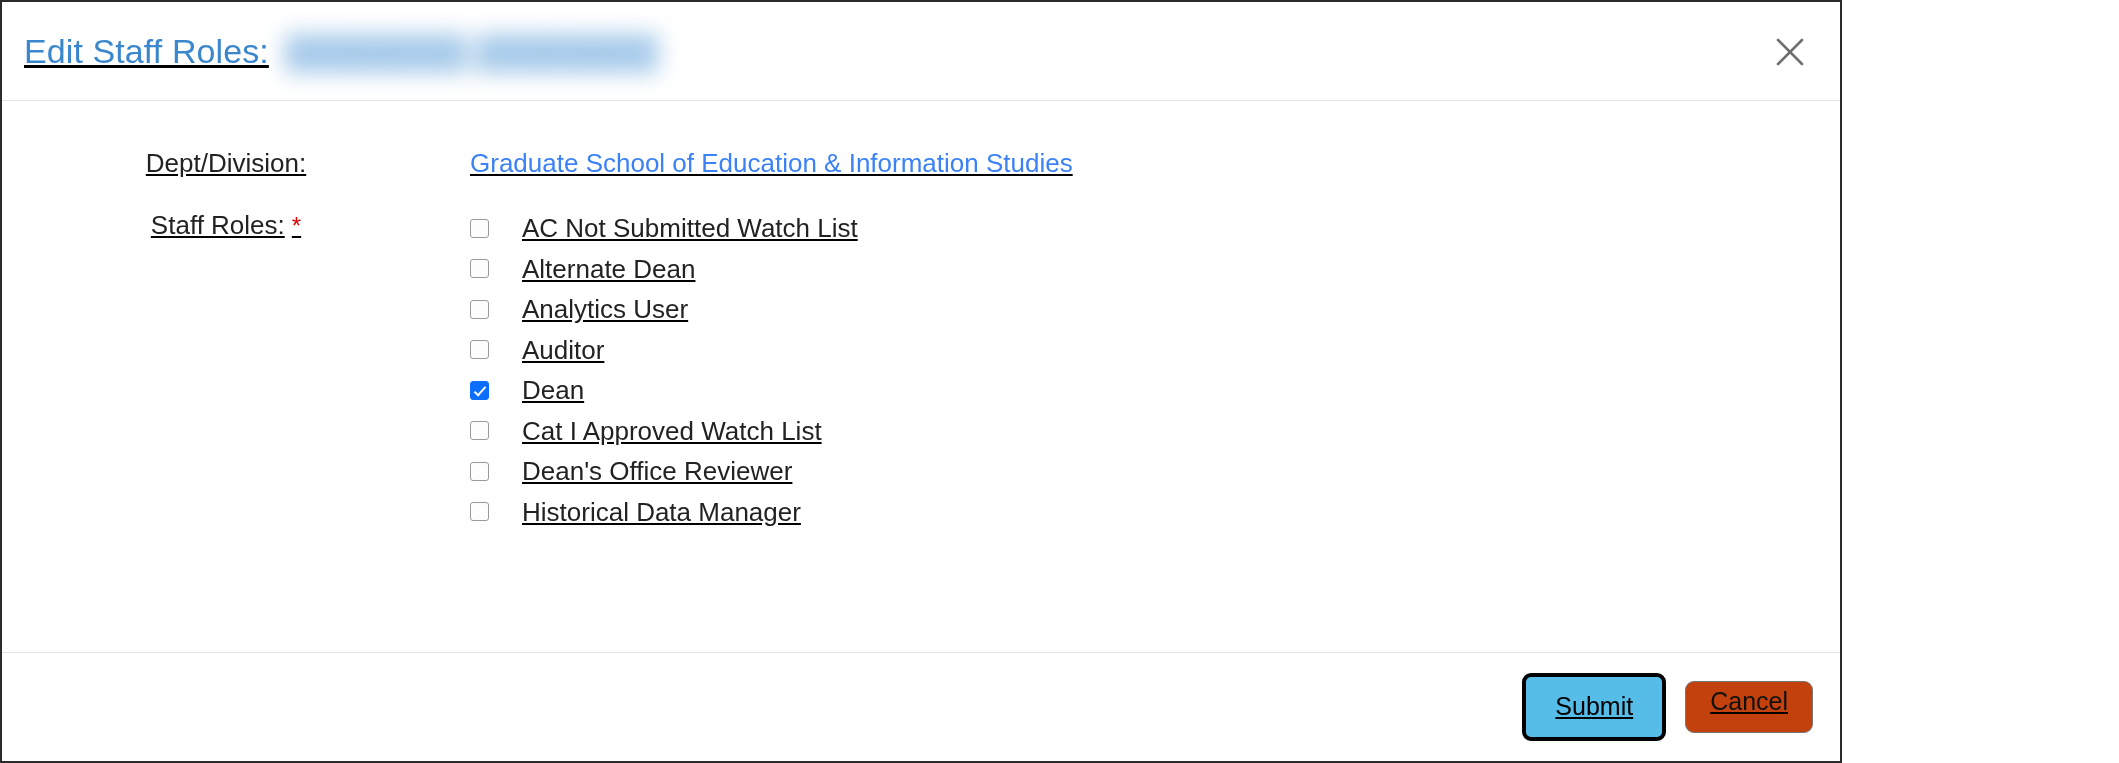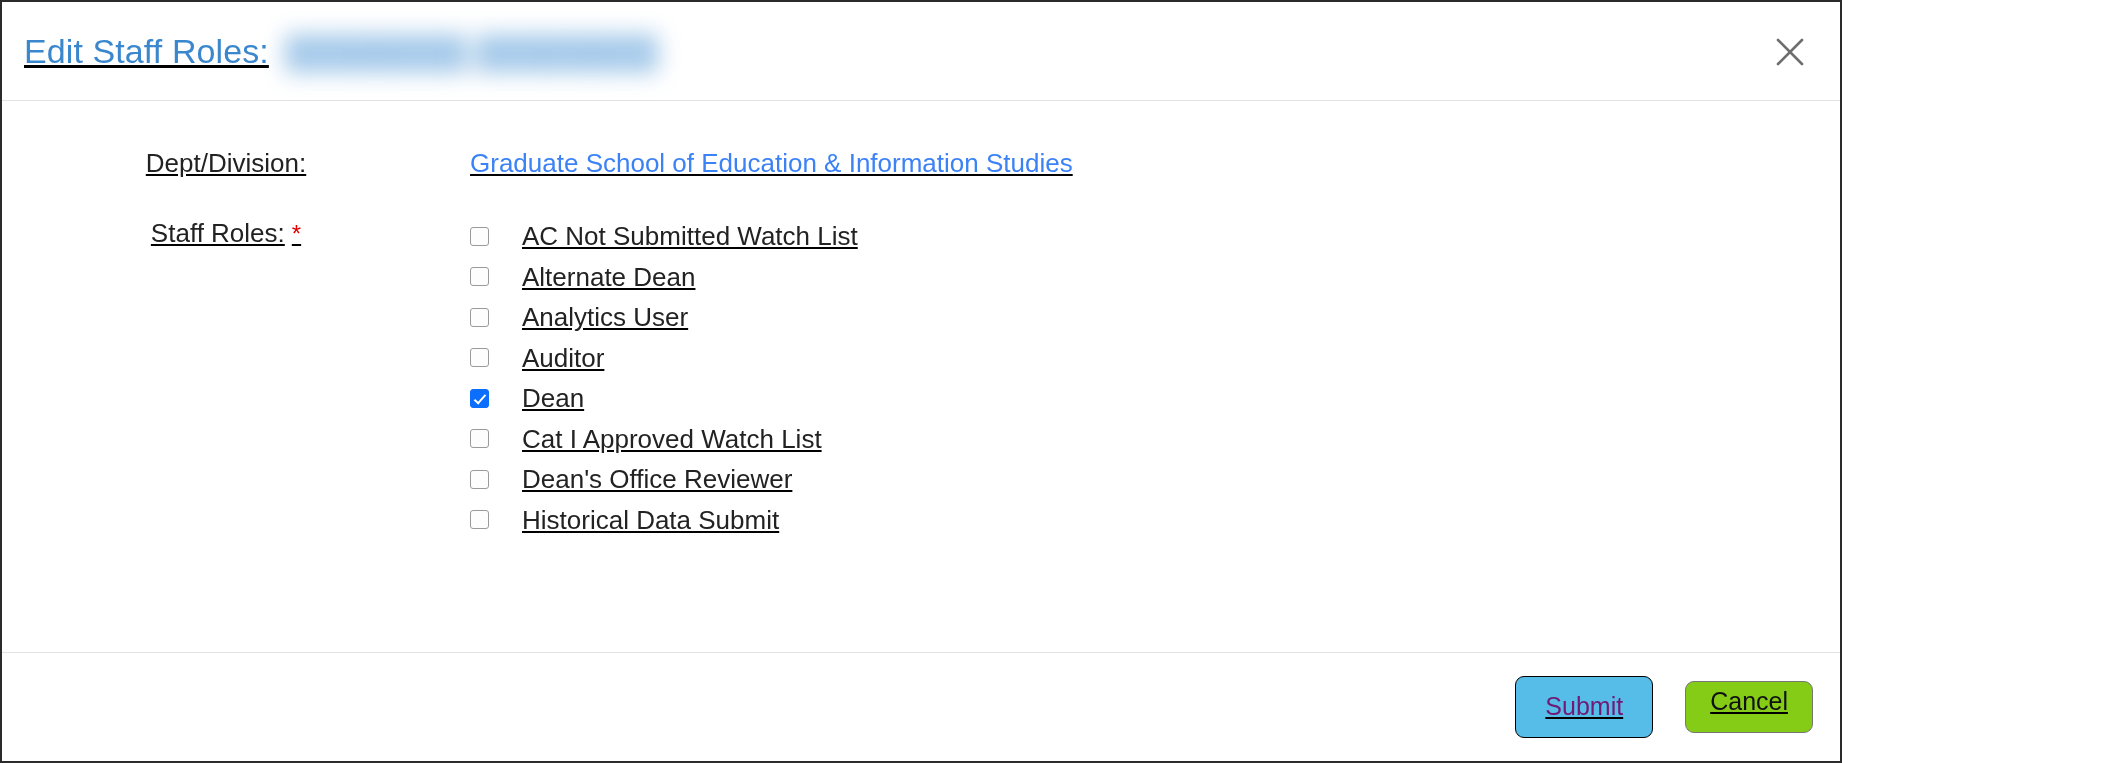--- a/index.html
+++ b/index.html
@@ -77,21 +77,21 @@
     flex: 1 1 auto;
     position: relative;
     padding-top: 45px;
     box-sizing: border-box;
   }
 
   .form-row {
     display: flex;
     align-items: flex-start;
   }
-  .form-row + .form-row { margin-top: 36px; }
+  .form-row + .form-row { margin-top: 28px; }
 
   .field-label {
     width: 448px;
     flex: 0 0 448px;
     text-align: center;
     font-size: 26px;
     line-height: 34px;
     color: #222222;
     white-space: nowrap;
   }
@@ -172,30 +172,30 @@
   .btn {
     font-family: "Liberation Sans", sans-serif;
     font-size: 25px;
     line-height: 1;
     border-radius: 9px;
     cursor: pointer;
     box-sizing: border-box;
   }
   .btn-submit {
     background: #56bce8;
-    color: #701a75;
-    border: 1px solid #000000;
+    color: #000000;
+    border: 4px solid #000000;
     padding: 17px 29px 18px;
   }
   .btn-cancel {
-    background: #84cc16;
+    background: #c2410c;
     color: #111111;
     border: 1px solid #767676;
     padding: 7px 24px 18px;
-    margin-left: 32px;
+    margin-left: 19px;
   }
 </style>
 </head>
 <body>
 
 <div class="modal">
 
   <div class="modal-header">
     <div class="modal-title">
       <span>Edit Staff Roles:</span>
@@ -246,21 +246,21 @@
           <label class="checkbox-item">
             <input type="checkbox" class="cb" style="">
             <span class="cb-label">Cat I Approved Watch List</span>
           </label>
           <label class="checkbox-item">
             <input type="checkbox" class="cb" style="">
             <span class="cb-label">Dean's Office Reviewer</span>
           </label>
           <label class="checkbox-item">
             <input type="checkbox" class="cb" style="">
-            <span class="cb-label">Historical Data Submit</span>
+            <span class="cb-label">Historical Data Manager</span>
           </label>
         </div>
     </div>
 
   </div>
 
   <div class="modal-footer">
     <button class="btn btn-submit">Submit</button>
     <button class="btn btn-cancel">Cancel</button>
   </div>

